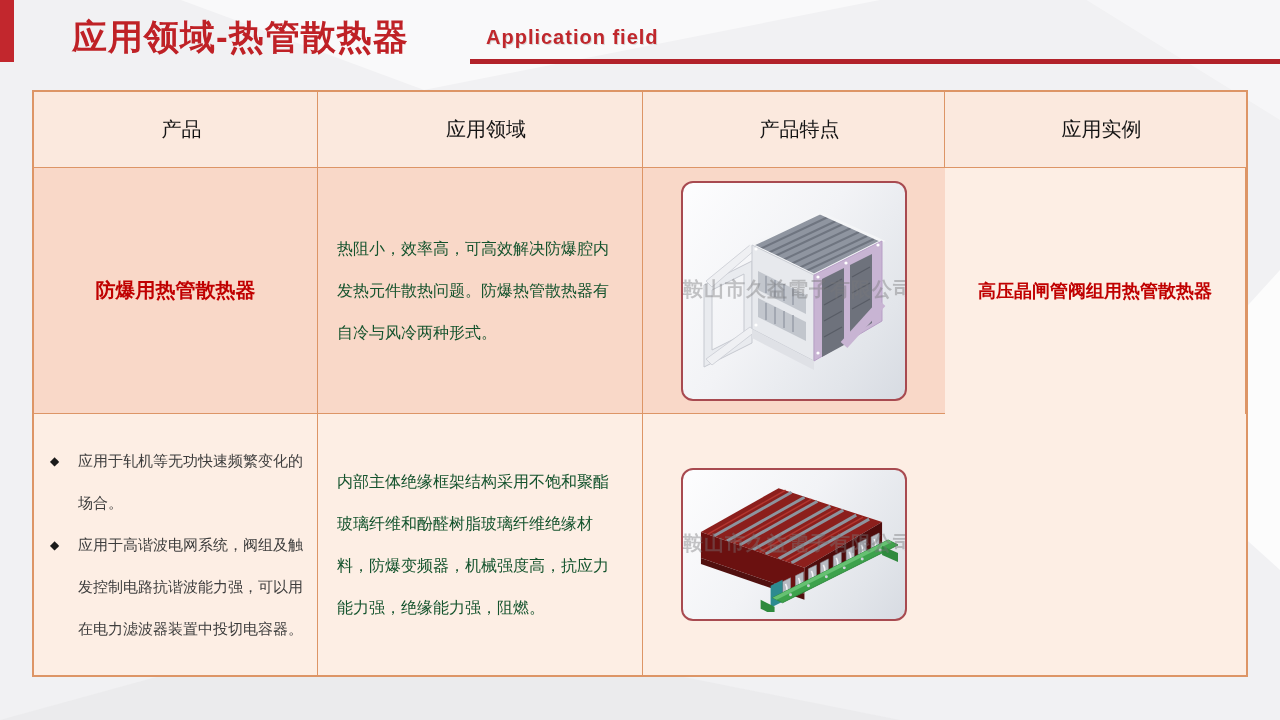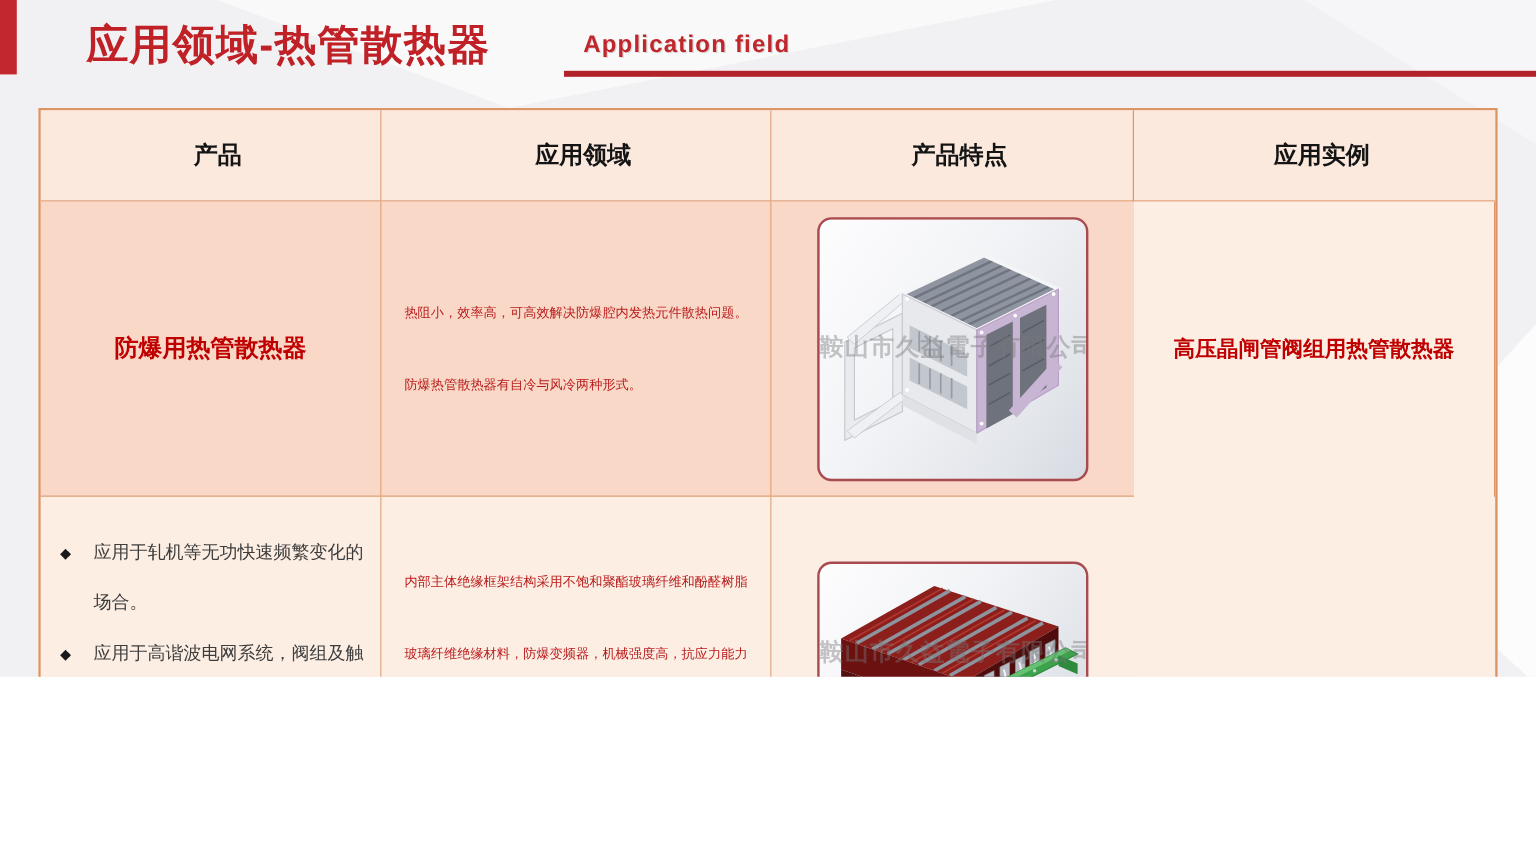--- a/index.html
+++ b/index.html
@@ -1,19 +1,19 @@
 <!DOCTYPE html>
 <html><head>
 <meta charset="utf-8">
 <style>
   * { margin:0; padding:0; box-sizing:border-box; }
   html,body { width:1280px; height:720px; }
   body { font-family:"Liberation Sans","DejaVu Sans",sans-serif; overflow:hidden; }
 
-  .slide { position:relative; width:1280px; height:564px; background:#f1f1f3; overflow:hidden; }
+  .slide { position:relative; width:1280px; height:720px; background:#f1f1f3; overflow:hidden; }
 
   
   .poly { position:absolute; pointer-events:none; }
   .poly-a { left:120px; top:0; width:760px; height:90px; background:#ffffff; opacity:.55;
             clip-path:polygon(8% 0, 100% 0, 40% 100%); }
   .poly-b { left:0; top:560px; width:900px; height:160px; background:#e7e7ea; opacity:.6;
             clip-path:polygon(0 100%, 42% 35%, 100% 100%); }
   .poly-c { left:1130px; top:270px; width:150px; height:300px; background:#ffffff; opacity:.75;
             clip-path:polygon(100% 0, 0 55%, 100% 100%); }
   .poly-d { left:850px; top:0; width:430px; height:120px; background:#ffffff; opacity:.4;
@@ -31,29 +31,29 @@
 
   
   .ptable { position:absolute; left:32px; top:90px; width:1216px; height:587px;
             display:grid; grid-template-columns:284px 325px 302px 301px;
             grid-template-rows:76px 246px 261px; border:2px solid #dd9566; background:#fdeee4; }
   .cell { border-right:1px solid #dd9566; border-bottom:1px solid #dd9566;
           display:flex; flex-direction:column; align-items:center; justify-content:center;
           overflow:hidden; }
   .cell.col4 { border-right:none; }
   .cell.row2 { border-bottom:none; }
-  .hdr  { background:#fbe9de; font-size:20px; font-weight:bold; color:#141414;padding-left:12px; }
+  .hdr  { background:#fbe9de; font-size:20px; font-weight:normal; color:#141414;padding-left:12px; }
   .r1   { background:#f9d8c8; }
   .r2   { background:#fdeee4; }
 
   .product { font-weight:bold; color:#c00000; text-align:left; padding:0 10px; }
   .product.big   { font-size:20px; }
   .product.small { font-size:18px; }
 
-  .body-text { font-size:11px; line-height:60px; color:#b91c1c; }
+  .body-text { font-size:16px; line-height:42px; color:#14532d; }
   .center-text { text-align:center; padding:0 18px; }
   .left-text   { text-align:left;  padding:0 19px; width:100%; }
 
   .bullets { width:100%; padding:0 6px 0 14px; }
   .bullet-line { position:relative; padding-left:30px; font-size:15px; line-height:42px;
                  color:#3d3d3d; text-align:left; }
   .diamond { position:absolute; left:2px; top:0; font-size:12px; color:#1a1a1a; }
 
   
   .img-card { position:relative; border:2px solid #a84a50; border-radius:12px; overflow:hidden;

